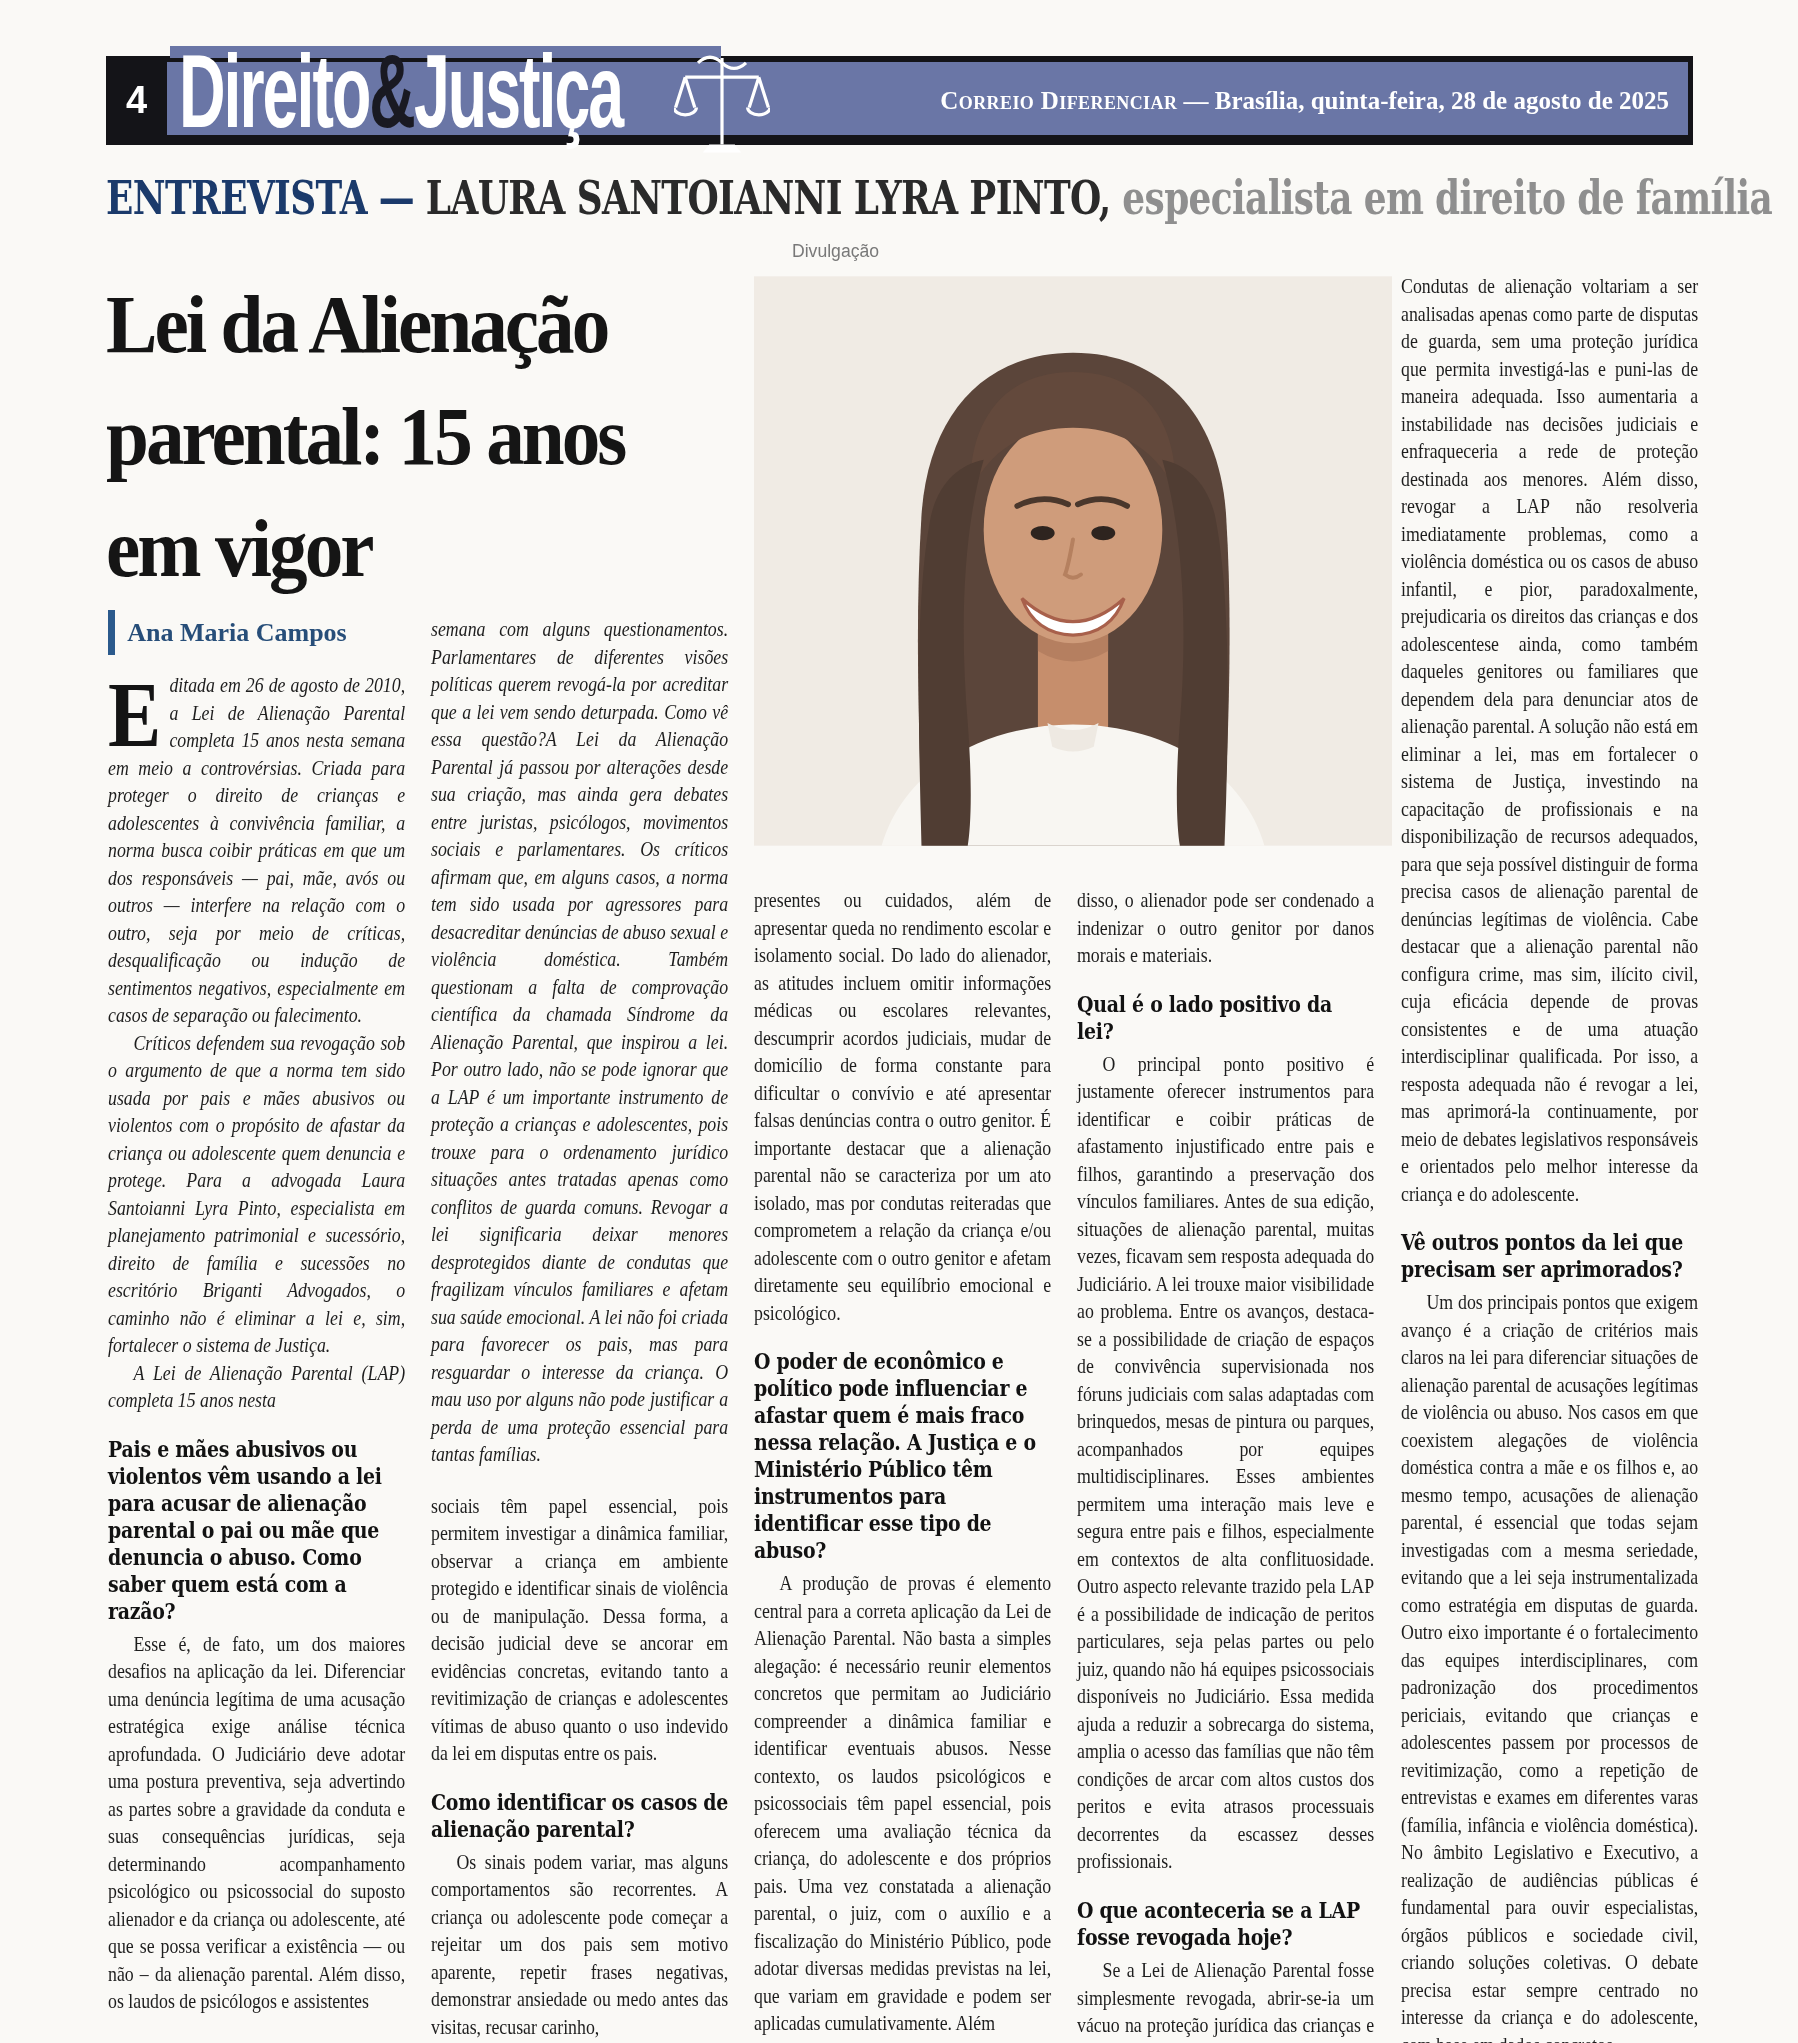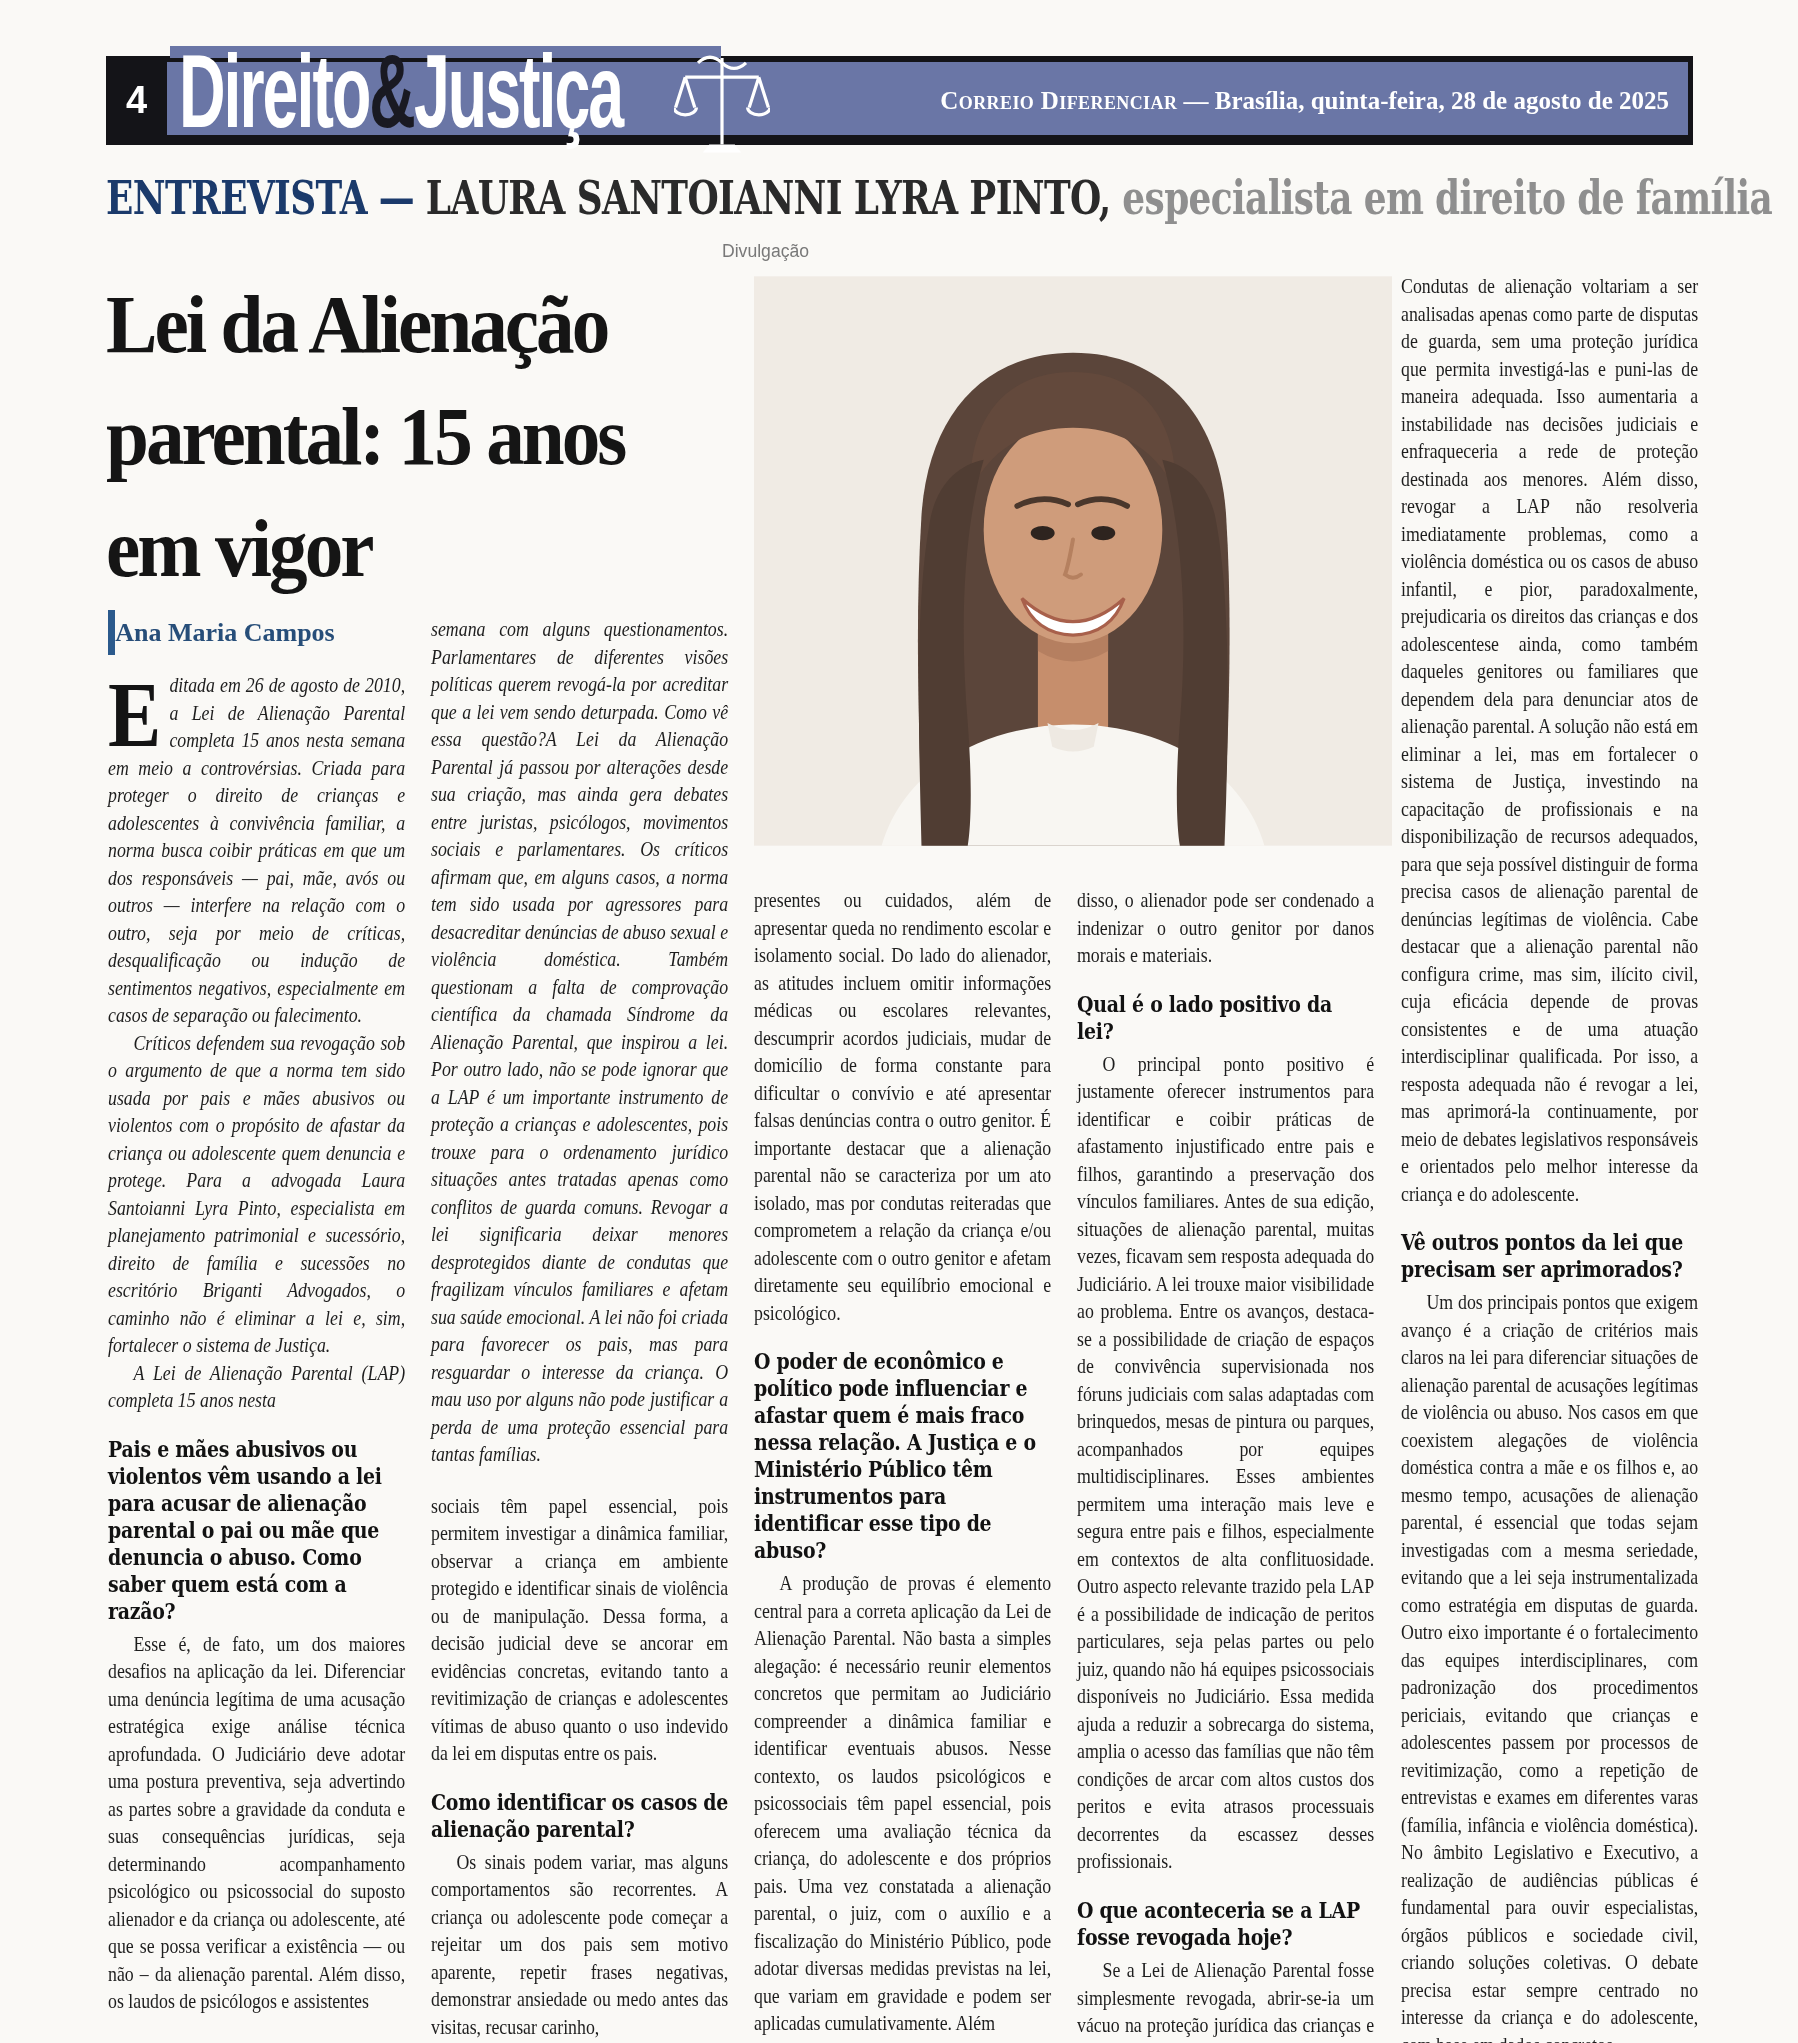--- a/index.html
+++ b/index.html
@@ -23,26 +23,26 @@
   
   .kicker{position:absolute;left:106px;top:171px;white-space:nowrap;transform:scaleX(0.78);
           transform-origin:left top;font-family:"DejaVu Serif",serif;font-weight:700;
           font-size:46px;letter-spacing:-0.8px;}
   .kicker .sec{color:#1b3a6b;} .kicker .nm{color:#2a2a2a;} .kicker .desc{color:#8f8f8f;}
 
   
   .headline{position:absolute;left:106px;top:268px;width:648px;font-weight:700;font-size:83px;
             line-height:112px;letter-spacing:-3.2px;color:#151515;transform:scaleX(0.93);
             transform-origin:left top;}
-  .byline{position:absolute;left:108px;top:610px;display:flex;align-items:center;gap:0;}
+  .byline{position:absolute;left:108px;top:610px;display:flex;align-items:center;gap:12px;}
   .byline-bar{width:7.2px;height:45px;background:#2b5a8c;}
   .byline-name{font:700 26px "Liberation Serif",serif;color:#274e79;}
 
   
-  .credit{position:absolute;left:722px;top:241px;font:400 17.6px "Liberation Sans",sans-serif;color:#787878;}
+  .credit{position:absolute;left:792px;top:241px;font:400 17.6px "Liberation Sans",sans-serif;color:#787878;}
   .photo{position:absolute;left:754px;top:276px;width:638px;height:570px;}
 
   
   .col{position:absolute;width:350px;transform:scaleX(0.849);transform-origin:left top;
        font-size:21px;line-height:27.5px;text-align:justify;}
   .col p{margin:0;text-indent:30px;}
   .col p.ni{text-indent:0;}
   .col .q{font-family:"DejaVu Serif",serif;font-weight:700;font-size:22.3px;line-height:27px;
           letter-spacing:-0.3px;text-align:left;text-indent:0;margin:21px 0 6.4px;color:#121212;}
   .italic{font-style:italic;}

